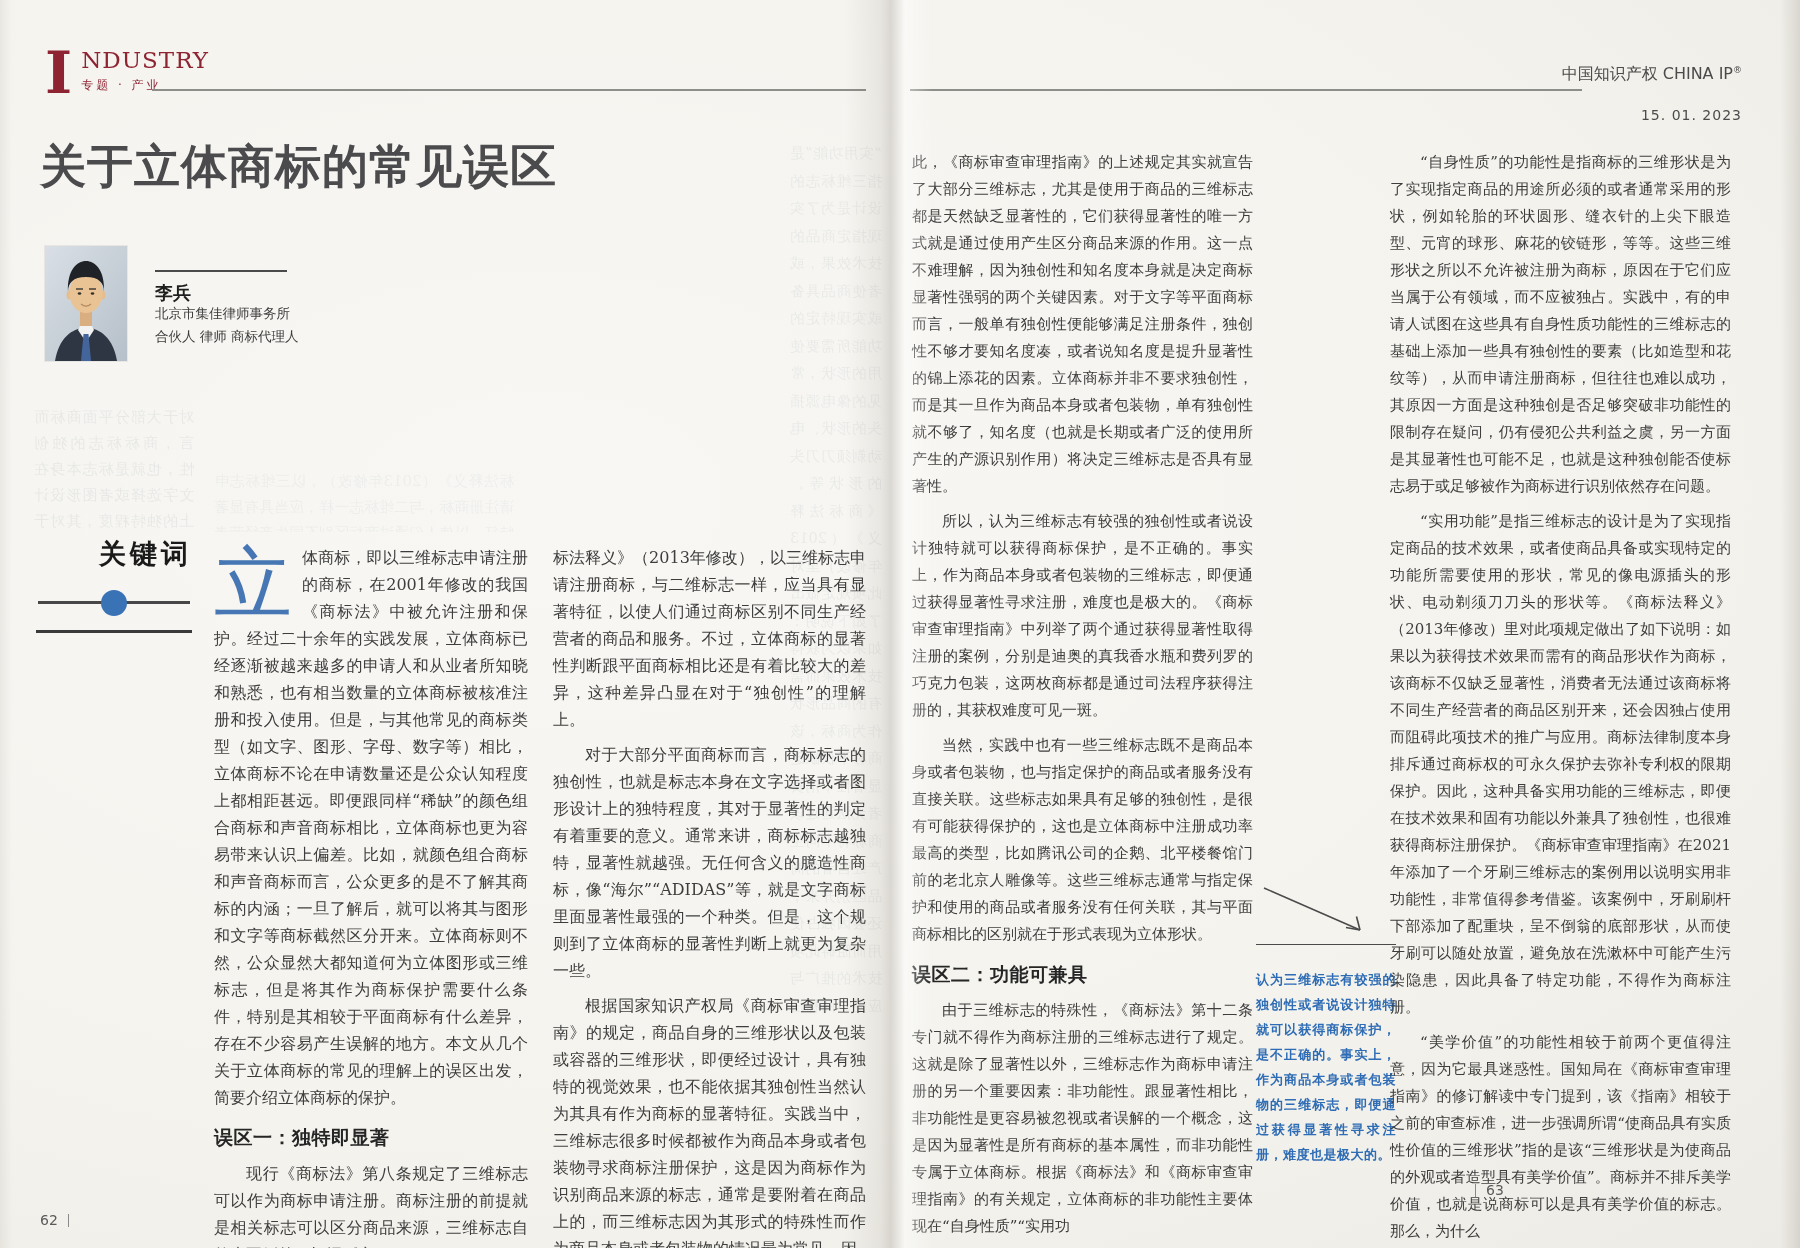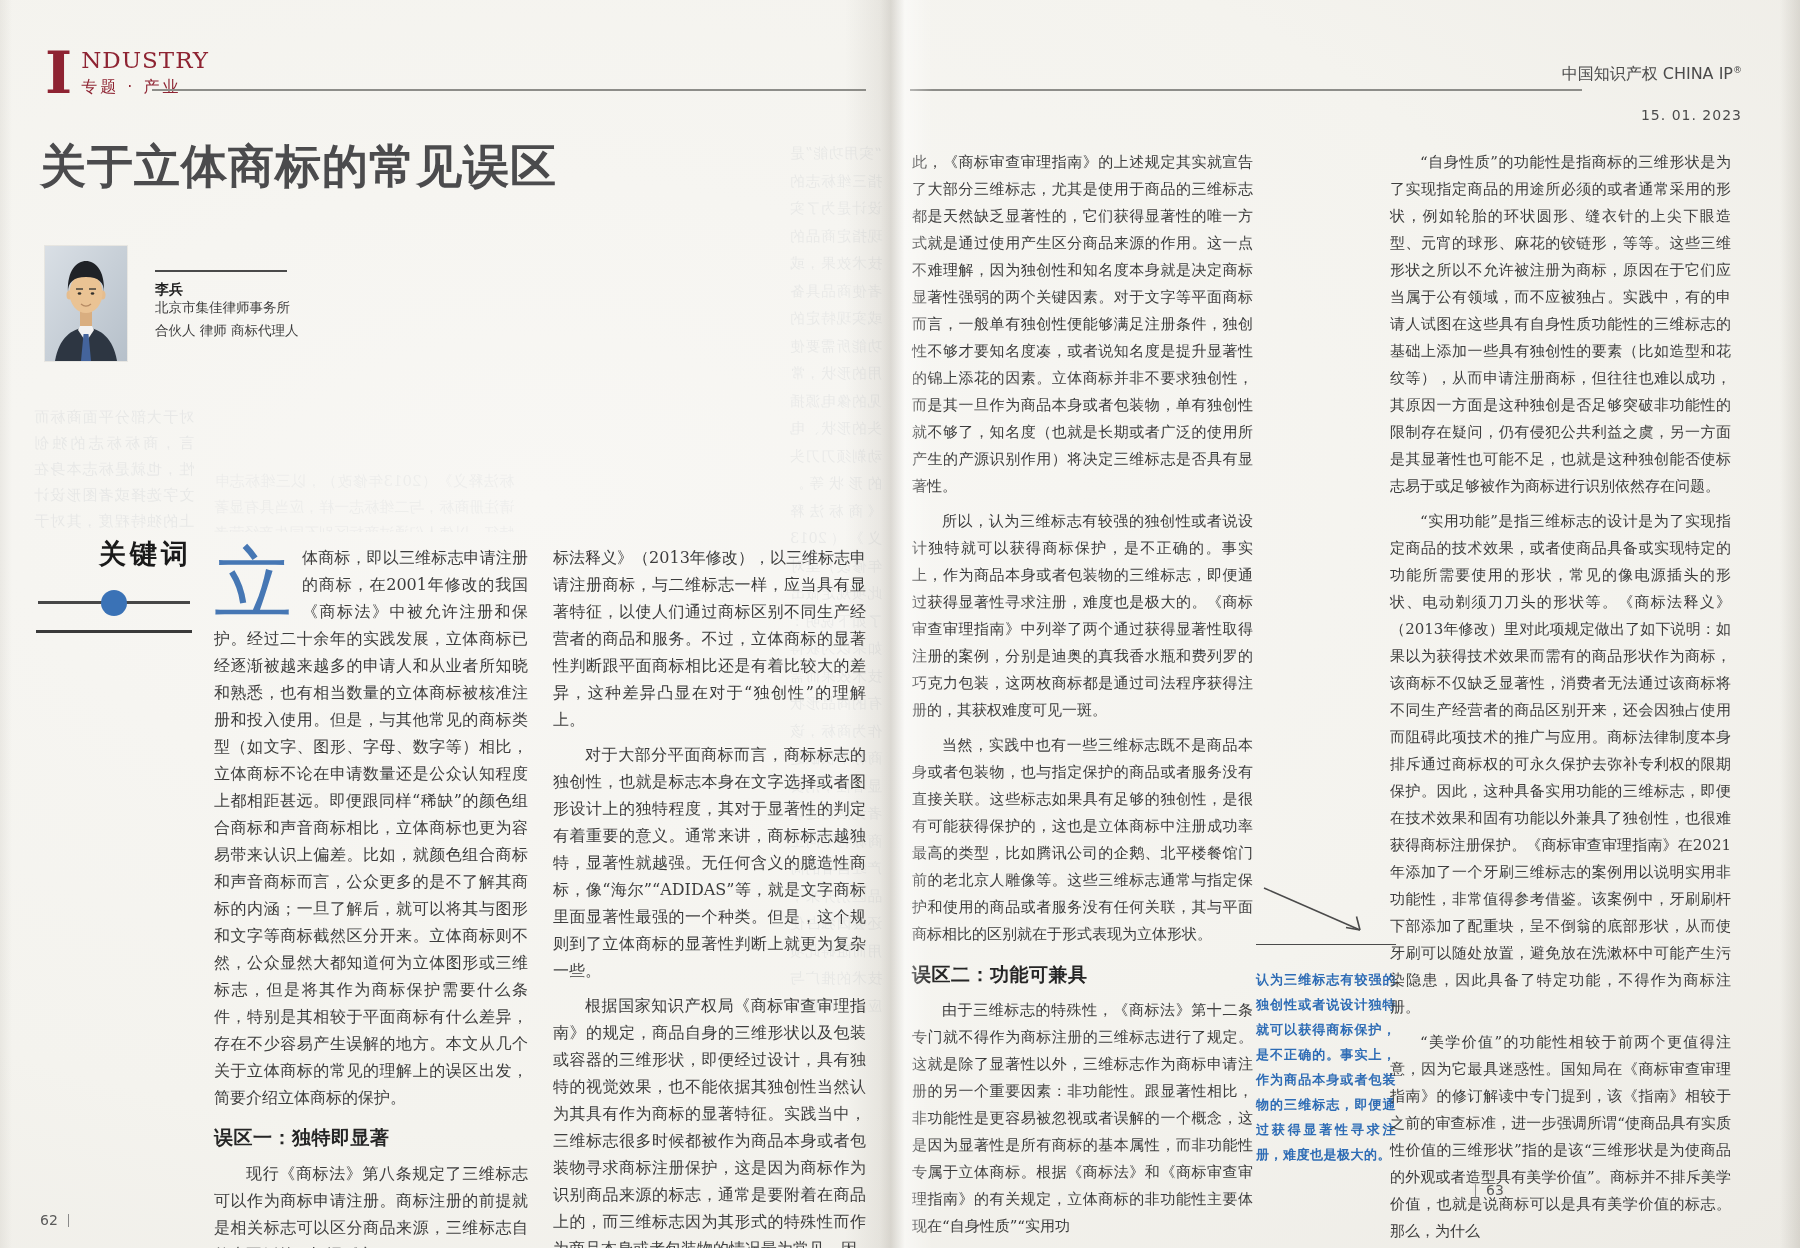--- a/index.html
+++ b/index.html
@@ -16,39 +16,39 @@
     background:linear-gradient(270deg, rgba(80,70,55,.14), rgba(80,70,55,0));}
   .edge-left{left:0;top:0;width:12px;height:100%;pointer-events:none;
     background:linear-gradient(90deg, rgba(80,70,55,.07), rgba(80,70,55,0));}
   .ghost{position:absolute;color:#41546e;overflow:hidden;text-align:justify;
     transform:scaleX(-1);filter:blur(.6px);pointer-events:none;}
 
   
   .hdr-left{left:45px;top:46px;display:flex;gap:9px;color:#8e2332;}
   .hdr-initial{font-size:58px;line-height:.95;font-weight:700;font-family:"DejaVu Serif",serif;}
   .hdr-word{font-size:23px;letter-spacing:1px;font-family:"DejaVu Serif",serif;line-height:1.1;margin-top:2px;text-align:right;}
-  .hdr-sub{font-size:16px;letter-spacing:3px;font-family:"DejaVu Sans","Liberation Sans",sans-serif;margin-top:4px;}
+  .hdr-sub{font-size:12px;letter-spacing:3px;font-family:"DejaVu Sans","Liberation Sans",sans-serif;margin-top:4px;}
   .rule{background:#8d8d89;height:1.5px;}
   .rule-left{left:152px;top:89px;width:714px;}
   .rule-right{left:910px;top:89px;width:672px;}
 
   
   .masthead{left:1236px;top:64px;width:506px;text-align:right;color:#4b4b4b;
     font-family:"DejaVu Sans","Liberation Sans",sans-serif;}
   .mh-brand{font-size:16px;}
   .mh-brand sup{font-size:9px;}
   .mh-date{font-size:14px;margin-top:22px;letter-spacing:1px;}
 
   
   .title{left:40px;top:136px;font-family:"DejaVu Sans","Liberation Sans",sans-serif;
     font-size:46px;font-weight:700;color:#4b4b4d;letter-spacing:1px;}
   .photo{left:45px;top:246px;width:82px;height:115px;box-shadow:0 0 0 1px rgba(0,0,0,.06);}
   .author{left:155px;top:270px;width:170px;font-family:"DejaVu Sans","Liberation Sans",sans-serif;}
   .author-rule{width:132px;height:1.5px;background:#4a4a4a;}
-  .author-name{margin-top:9px;font-size:14px;font-weight:700;color:#1e1e1e;}
+  .author-name{margin-top:9px;font-size:18px;font-weight:700;color:#1e1e1e;}
   .author-org{font-size:13.5px;color:#3c3c3c;}
   .author-role{margin-top:5px;font-size:13.5px;color:#3c3c3c;}
 
   
   .keywords{left:36px;top:536px;width:156px;text-align:right;
     font-family:"DejaVu Sans","Liberation Sans",sans-serif;}
   .kw-label{font-size:27px;font-weight:700;color:#1a1a1a;letter-spacing:4px;}
   .kw-divider{position:relative;height:26px;margin:18px 2px 0;}
   .kw-line{position:absolute;left:0;right:0;top:11px;height:3px;background:#474747;}
   .kw-dot{position:absolute;left:50%;top:0;transform:translateX(-50%);

